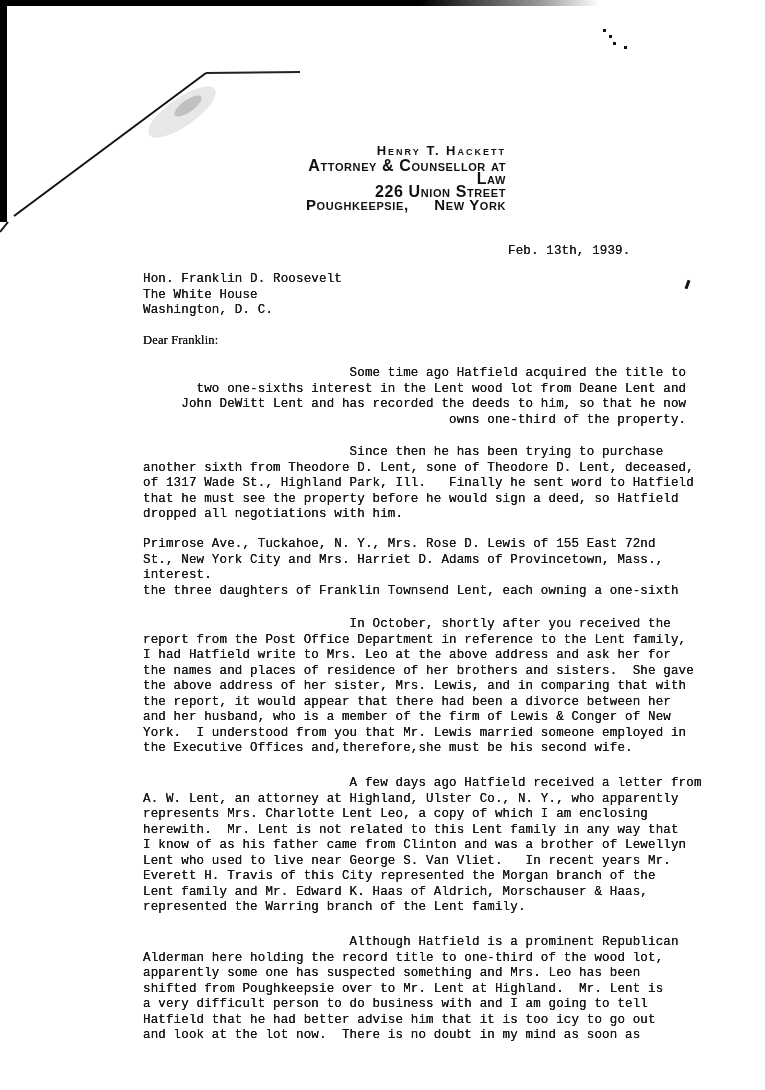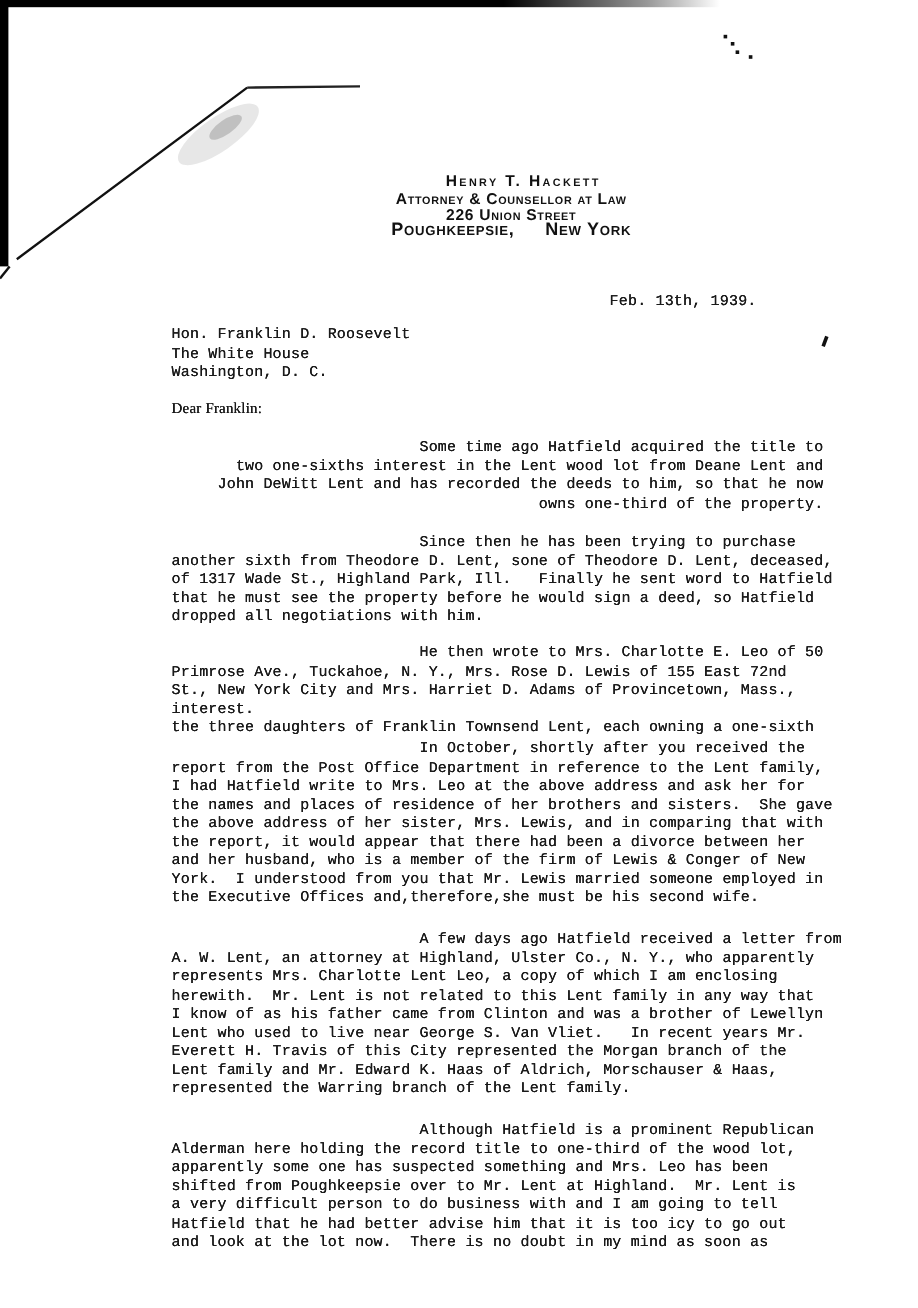--- a/index.html
+++ b/index.html
@@ -12,24 +12,24 @@
       position: absolute; left: 0; top: 0; width: 600px; height: 6px;
       background: linear-gradient(to right, #000 0%, #000 70%, rgba(0,0,0,0.4) 90%, rgba(0,0,0,0) 100%);
     }
     .scan-left {
       position: absolute; left: 0; top: 0; width: 7px; height: 222px; background: #000;
     }
     .corner-svg { position: absolute; left: 0; top: 0; }
     .letterhead {
       position: absolute; left: 306px; top: 143px; width: 200px;
       font-family: "Liberation Sans", "DejaVu Sans", sans-serif; font-weight: bold;
-      color: #111; text-align: center; font-variant: small-caps; margin-left: 20px;
+      color: #111; text-align: right; font-variant: small-caps;
     }
     .lh-name { font-size: 13px; letter-spacing: 2px; margin-left: 20px; line-height: 16px; }
-    .lh-line { font-size: 13px; letter-spacing: 0.6px; line-height: 13px; }
+    .lh-line { font-size: 16px; letter-spacing: 0.6px; line-height: 13px; }
     .lh-city { display: flex; justify-content: space-between; font-size: 15px; letter-spacing: 0.6px; line-height: 14px; }
     .text {
       position: absolute; font-size: 12.5px; line-height: 15.5px;
       white-space: pre; letter-spacing: 0.15px;
       text-shadow: 0 0 0.4px #000;
     }
     .date { left: 508px; top: 244px; }
     .addr { left: 143px; top: 272px; }
     .salute { left: 143px; top: 333px; font-family: Liberation Serif, serif; }
     .para { left: 143px; }
@@ -68,19 +68,19 @@
 <div class="text addr"><div>Hon. Franklin D. Roosevelt</div><div>The White House</div><div>Washington, D. C.</div></div>
 
 <div class="text salute">Dear Franklin:</div>
 
 <div class="mark" style="left:686px; top:280px; width:3px; height:9px; transform:rotate(20deg);"></div>
 
 <div class="text para" style="top:366px;text-align:right;"><div>                           Some time ago Hatfield acquired the title to</div><div>two one-sixths interest in the Lent wood lot from Deane Lent and</div><div>John DeWitt Lent and has recorded the deeds to him, so that he now</div><div>owns one-third of the property.</div></div>
 
 <div class="text para" style="top:445px;"><div>                           Since then he has been trying to purchase</div><div>another sixth from Theodore D. Lent, sone of Theodore D. Lent, deceased,</div><div>of 1317 Wade St., Highland Park, Ill.   Finally he sent word to Hatfield</div><div>that he must see the property before he would sign a deed, so Hatfield</div><div>dropped all negotiations with him.</div></div>
 
-<div class="text para" style="top:537px;"><div>                           He then wrote to Mrs. Charlotte E. Leo of 50</div><div>Primrose Ave., Tuckahoe, N. Y., Mrs. Rose D. Lewis of 155 East 72nd</div><div>St., New York City and Mrs. Harriet D. Adams of Provincetown, Mass.,</div><div>interest.</div><div>the three daughters of Franklin Townsend Lent, each owning a one-sixth</div></div>
+<div class="text para" style="top:537px;"><div>Primrose Ave., Tuckahoe, N. Y., Mrs. Rose D. Lewis of 155 East 72nd</div><div>St., New York City and Mrs. Harriet D. Adams of Provincetown, Mass.,</div><div>interest.</div><div>the three daughters of Franklin Townsend Lent, each owning a one-sixth</div></div>
 
 <div class="text para" style="top:617px;"><div>                           In October, shortly after you received the</div><div>report from the Post Office Department in reference to the Lent family,</div><div>I had Hatfield write to Mrs. Leo at the above address and ask her for</div><div>the names and places of residence of her brothers and sisters.  She gave</div><div>the above address of her sister, Mrs. Lewis, and in comparing that with</div><div>the report, it would appear that there had been a divorce between her</div><div>and her husband, who is a member of the firm of Lewis &amp; Conger of New</div><div>York.  I understood from you that Mr. Lewis married someone employed in</div><div>the Executive Offices and,therefore,she must be his second wife.</div></div>
 
 <div class="text para" style="top:776px;"><div>                           A few days ago Hatfield received a letter from</div><div>A. W. Lent, an attorney at Highland, Ulster Co., N. Y., who apparently</div><div>represents Mrs. Charlotte Lent Leo, a copy of which I am enclosing</div><div>herewith.  Mr. Lent is not related to this Lent family in any way that</div><div>I know of as his father came from Clinton and was a brother of Lewellyn</div><div>Lent who used to live near George S. Van Vliet.   In recent years Mr.</div><div>Everett H. Travis of this City represented the Morgan branch of the</div><div>Lent family and Mr. Edward K. Haas of Aldrich, Morschauser &amp; Haas,</div><div>represented the Warring branch of the Lent family.</div></div>
 
 <div class="text para" style="top:935px;"><div>                           Although Hatfield is a prominent Republican</div><div>Alderman here holding the record title to one-third of the wood lot,</div><div>apparently some one has suspected something and Mrs. Leo has been</div><div>shifted from Poughkeepsie over to Mr. Lent at Highland.  Mr. Lent is</div><div>a very difficult person to do business with and I am going to tell</div><div>Hatfield that he had better advise him that it is too icy to go out</div><div>and look at the lot now.  There is no doubt in my mind as soon as</div></div>
 
 </body></html>

